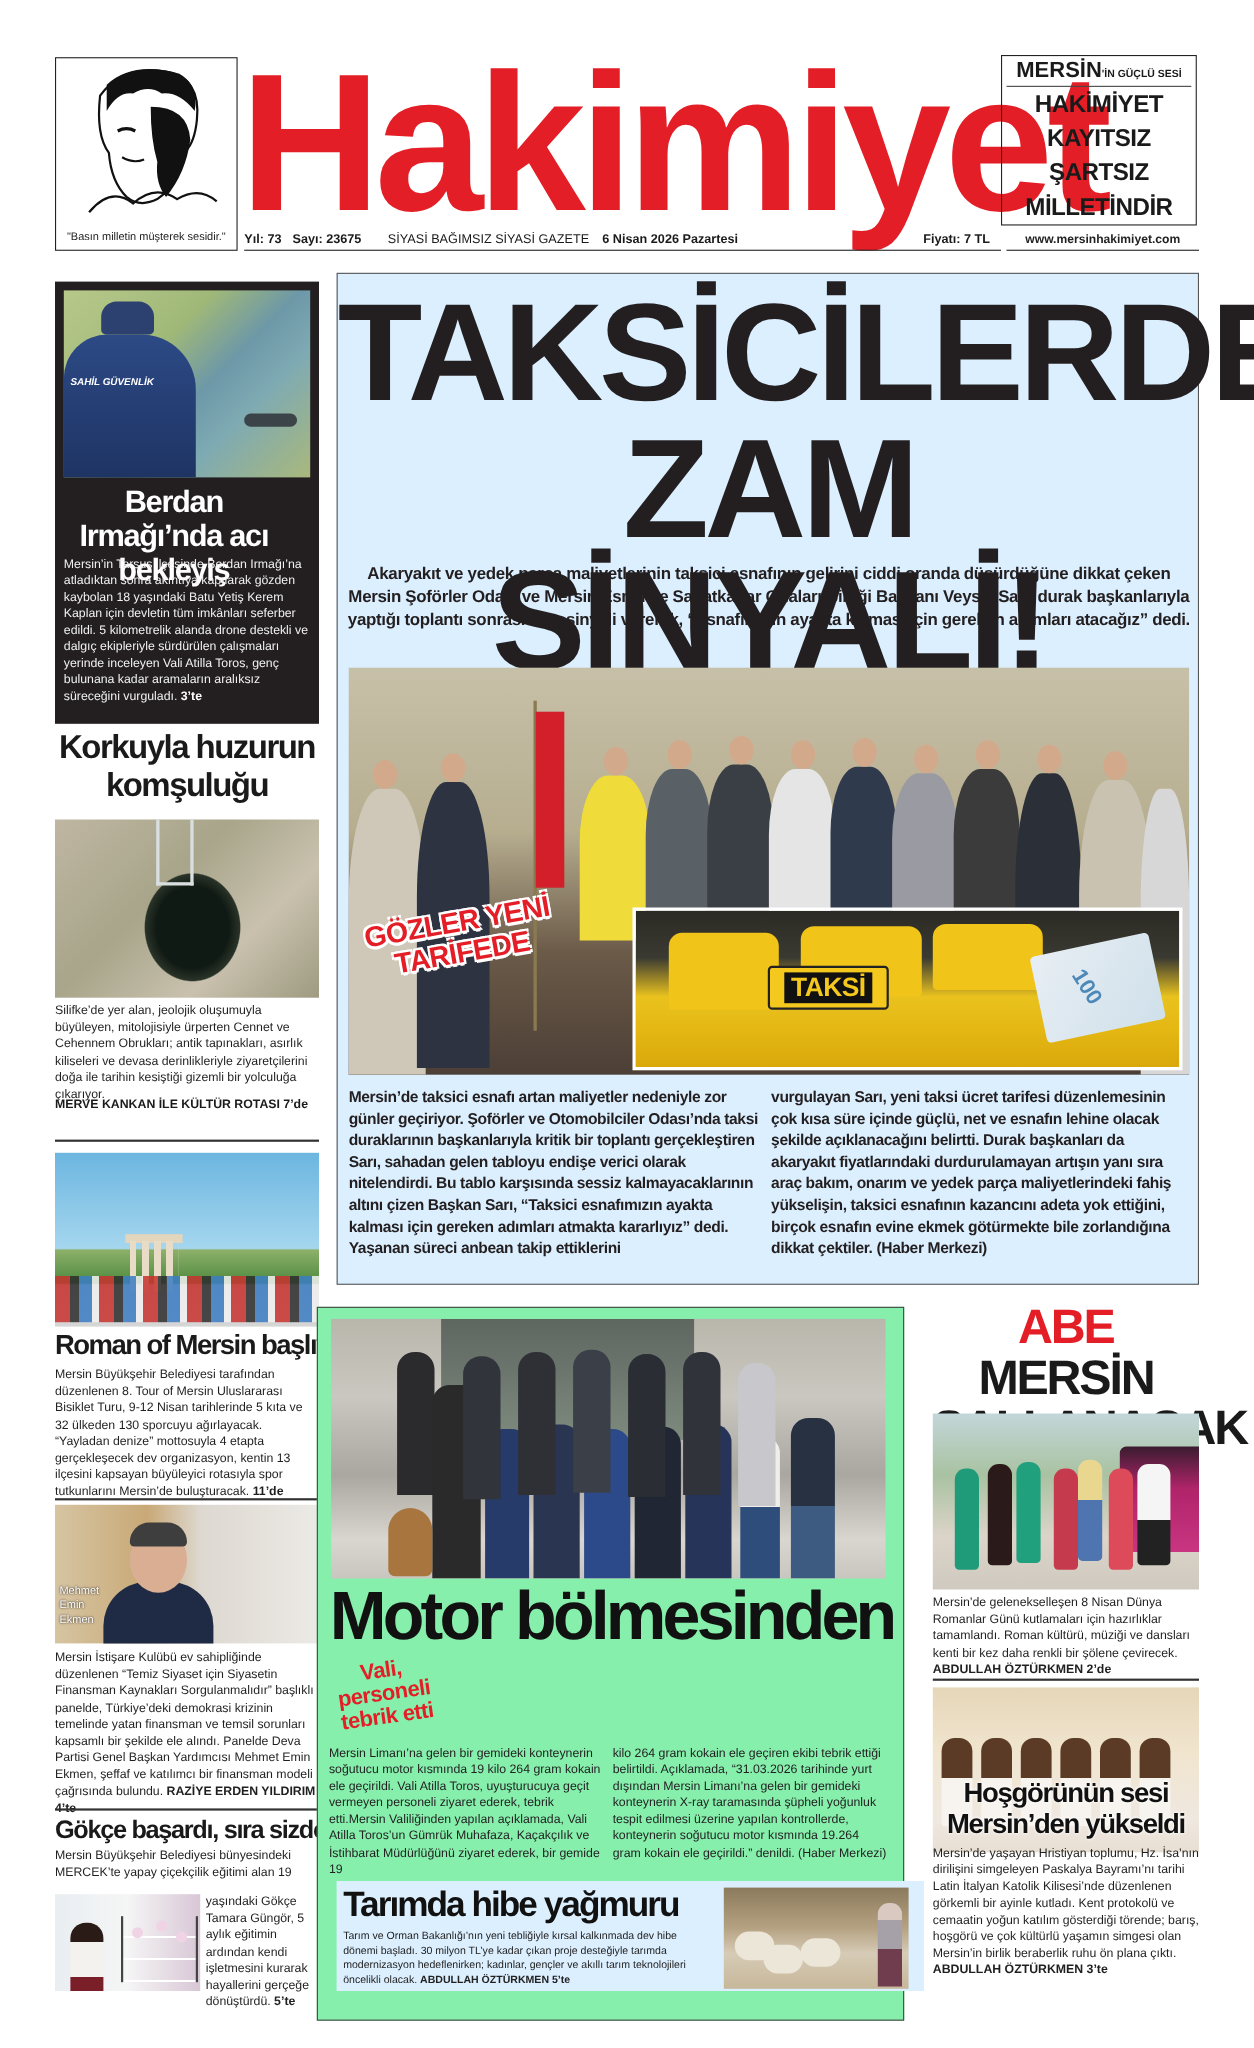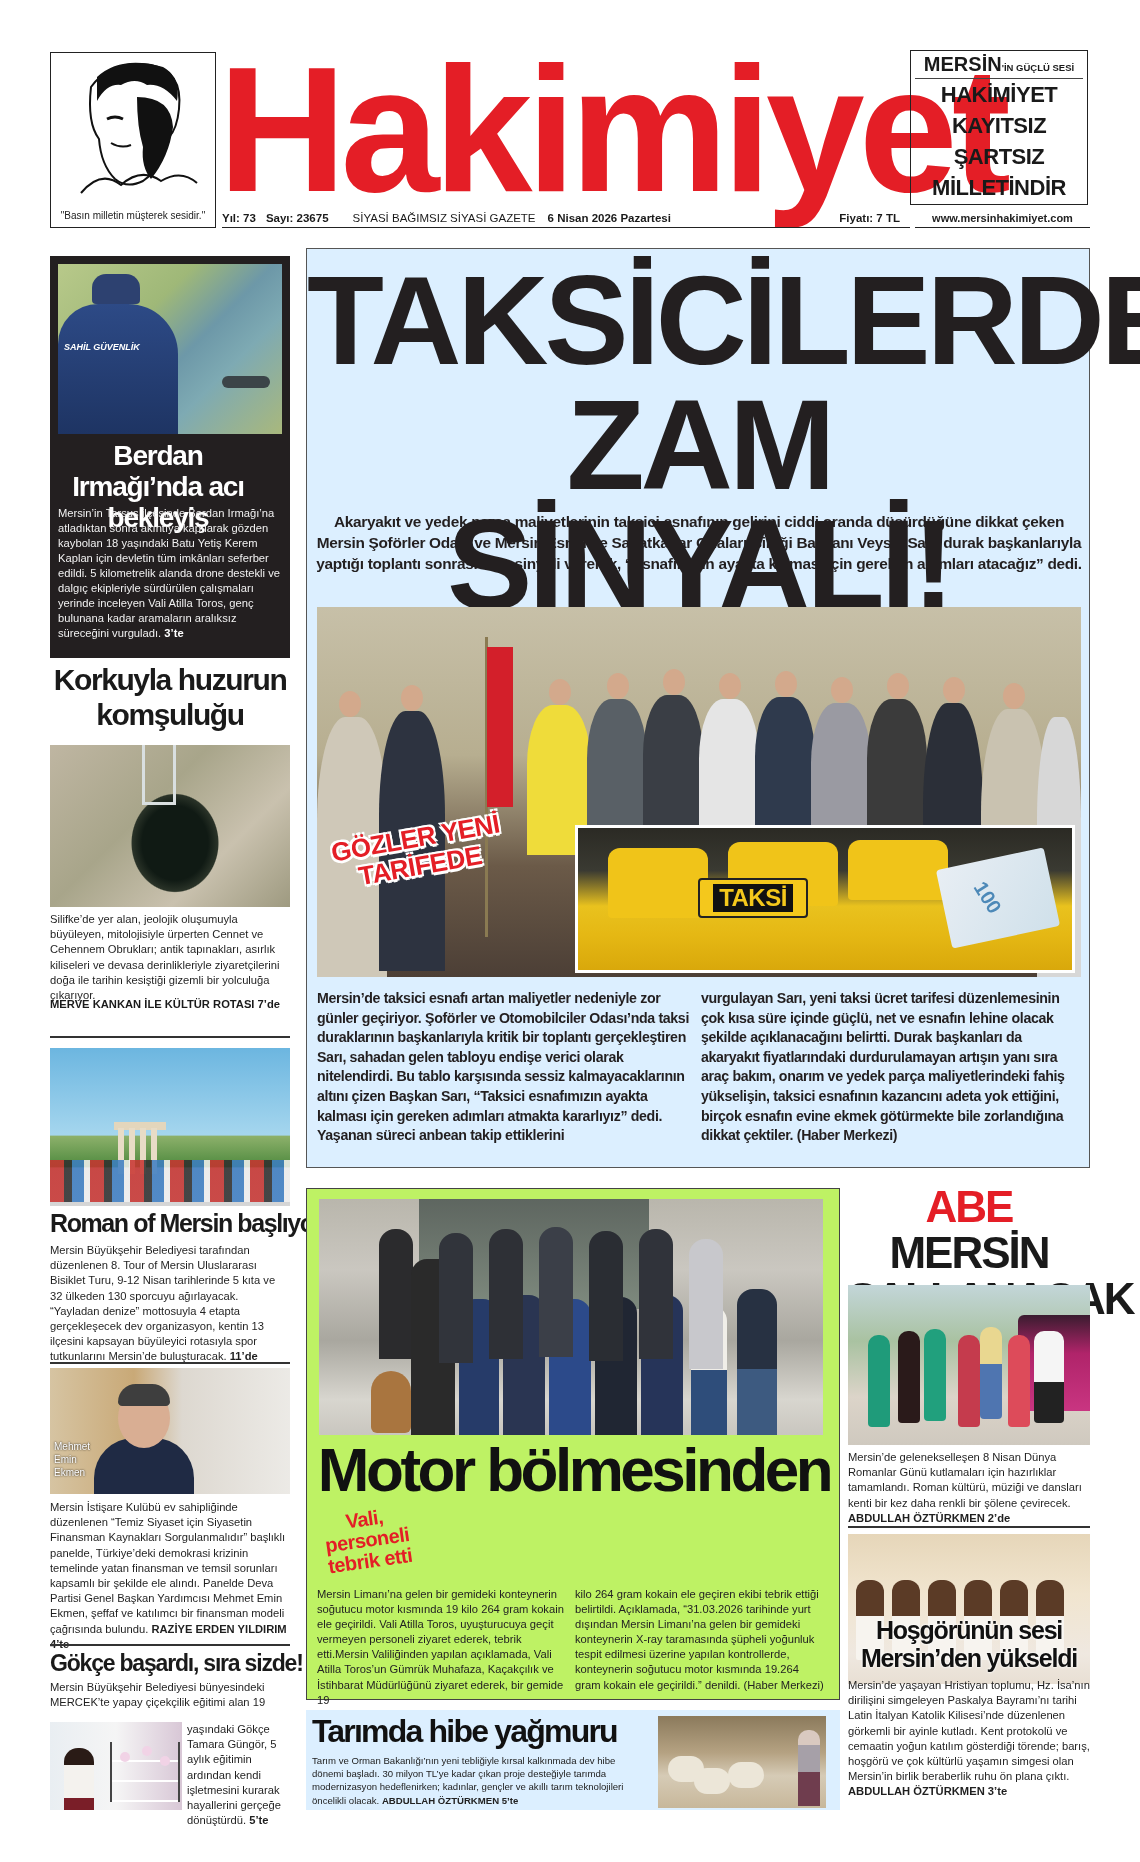--- a/index.html
+++ b/index.html
@@ -89,21 +89,21 @@
   #taxi-sign span { background:#111; color:#f4c81c; font-weight:700; font-size:24px; padding:0 6px; letter-spacing:-0.5px; }
   .money { position:absolute; left:365px; top:30px; width:110px; height:80px; background: linear-gradient(130deg,#e8eef4,#cfe0ea); transform: rotate(-12deg); border-radius:4px; }
   .money-label { position:absolute; left:28px; top:26px; color:#4d89b8; font-weight:700; font-size:20px; transform: rotate(70deg); }
   #gozler-overlay { position:absolute; left: 12px; top: 232px; transform: rotate(-10deg); transform-origin: left top; text-align: center; }
   #gozler-overlay div { font-weight:700; font-size: 26px; line-height: 28px; color:#e41e26; text-shadow: 2px 2px 0 #fff,-2px -2px 0 #fff,2px -2px 0 #fff,-2px 2px 0 #fff,0 3px 0 #fff; letter-spacing:-0.5px; }
   #main-text-1, #main-text-2 { position:absolute; top: 740px; width: 372px; font-size: 14.2px; line-height: 19.6px; font-weight: 700; color: #231f20; letter-spacing: -0.35px; }
   #main-text-1 { left: 10px; }
   #main-text-2 { left: 394px; }
 
   
-  #kokain-box { left: 306px; top: 1188px; width: 534px; height: 512px; background: #bef264; border: 1px solid #444; }
+  #kokain-box { left: 288px; top: 1188px; width: 534px; height: 649px; background: #86efac; border: 1px solid #444; }
   #kokain-photo { position:absolute; left: 12px; top: 10px; width: 504px; height: 236px; overflow:hidden;
      background: linear-gradient(180deg,#b9b6ac 0%,#cac7c0 30%,#a9a79f 60%,#d8d6cf 85%,#c9c6bf 100%); }
   .door { position:absolute; left:100px; top:0; width:230px; height:110px; background: linear-gradient(180deg,#5e6660,#7e8a7e); }
   .officer { position:absolute; width:34px; height:130px; border-radius: 16px 16px 0 0; }
   .dog { position:absolute; left:52px; top:172px; width:40px; height:62px; background:#a9753f; border-radius: 20px 20px 6px 6px; }
   #kokain-head1 { position:absolute; left: 0; top: 246px; width: 534px; text-align: center; font-size: 62px; line-height: 70px; font-weight: 700; letter-spacing: -3.5px; color: #111; }
   #kokain-head2 { position:absolute; left: 146px; top: 316px; width: 380px; text-align: right; font-size: 66px; line-height: 70px; font-weight: 700; letter-spacing: -2px; color: #111; }
   #vali-kicker { position:absolute; left: 14px; top: 326px; transform: rotate(-8deg); transform-origin: left top; text-align: center; }
   #vali-kicker div { color:#e41e26; font-weight:700; font-size: 20px; line-height: 21px; letter-spacing:-0.5px; }
   #kokain-text-1, #kokain-text-2 { position:absolute; top: 398px; width: 252px; font-size: 11.2px; line-height: 15.1px; color:#222; }

